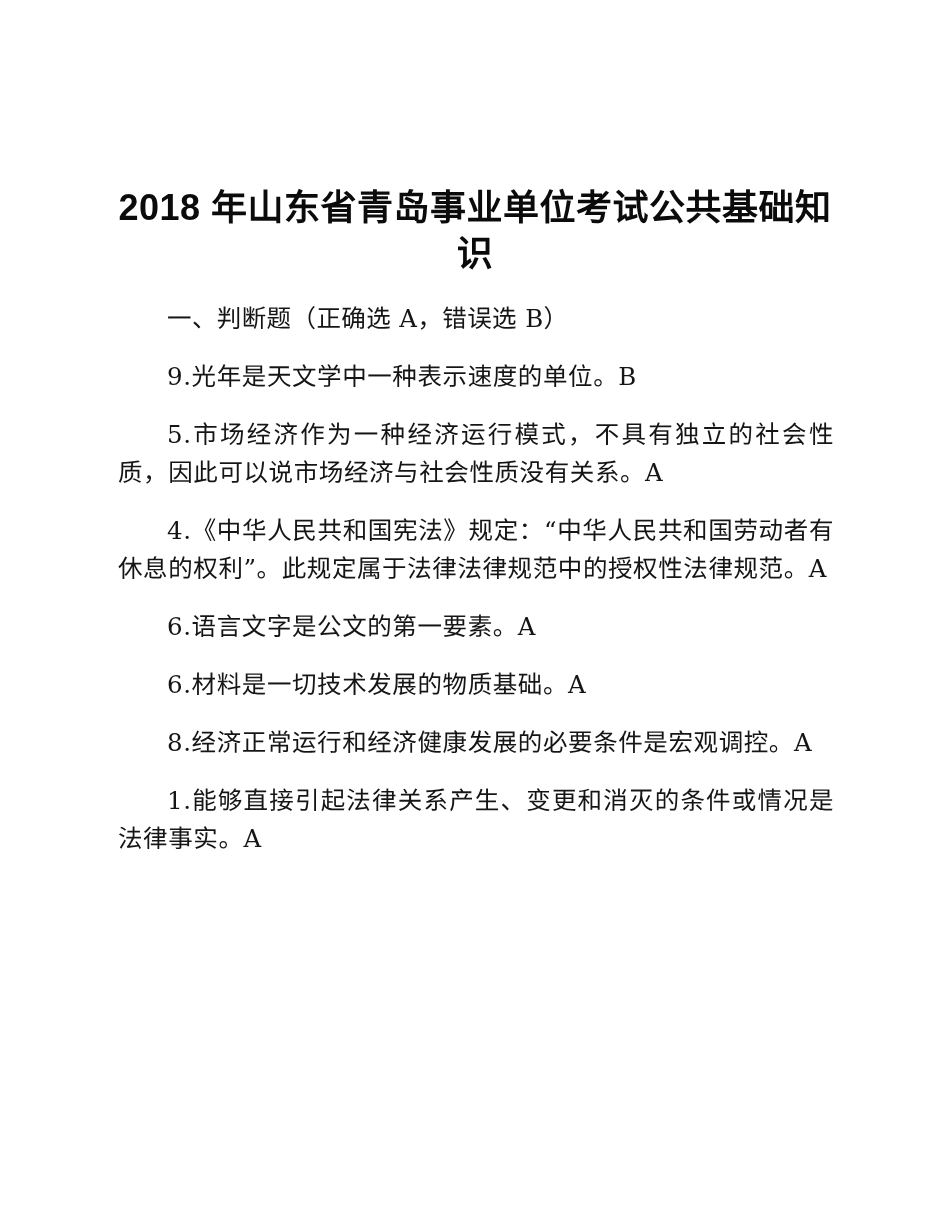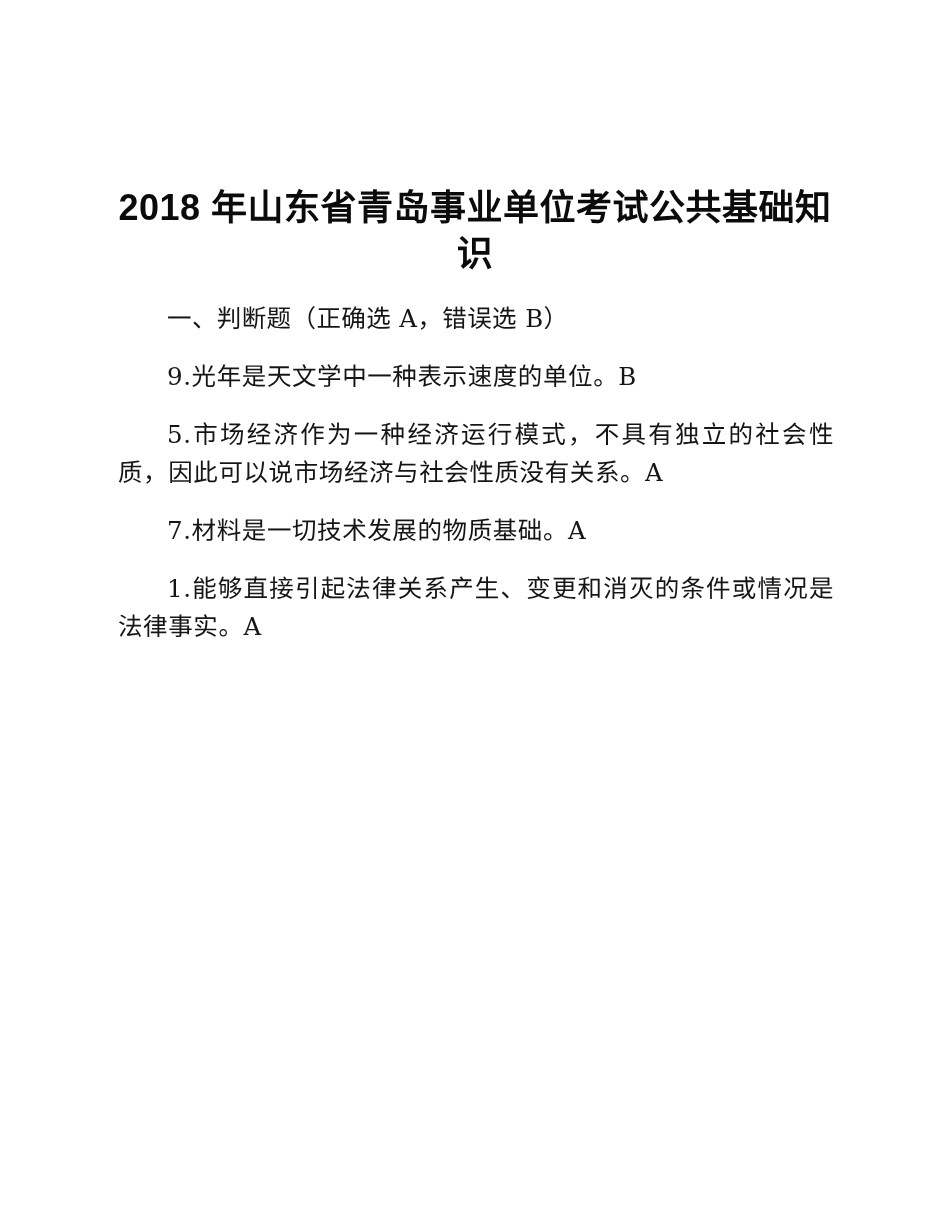--- a/index.html
+++ b/index.html
@@ -85,23 +85,26 @@
 
   <div class="body-col">
 
     <p class="para section-head indent">一、判断题（正确选 A，错误选 B）</p>
 
 
     <p class="para indent">9.光年是天文学中一种表示速度的单位。B</p>
 
     <p class="para indent">5.市场经济作为一种经济运行模式，不具有独立的社会性质，因此可以说市场经济与社会性质没有关系。A</p>
 
+    <p class="para indent">4.《中华人民共和国宪法》规定：“中华人民共和国劳动者有休息的权利”。此规定属于法律法律规范中的授权性法律规范。A</p>
 
 
+    <p class="para indent">6.语言文字是公文的第一要素。A</p>
 
-    <p class="para indent">7.材料是一切技术发展的物质基础。A</p>
+    <p class="para indent">6.材料是一切技术发展的物质基础。A</p>
 
+    <p class="para indent">8.经济正常运行和经济健康发展的必要条件是宏观调控。A</p>
 
     <p class="para indent">1.能够直接引起法律关系产生、变更和消灭的条件或情况是法律事实。A</p>
 
   </div>
 
 </div>
 
 </body></html>

